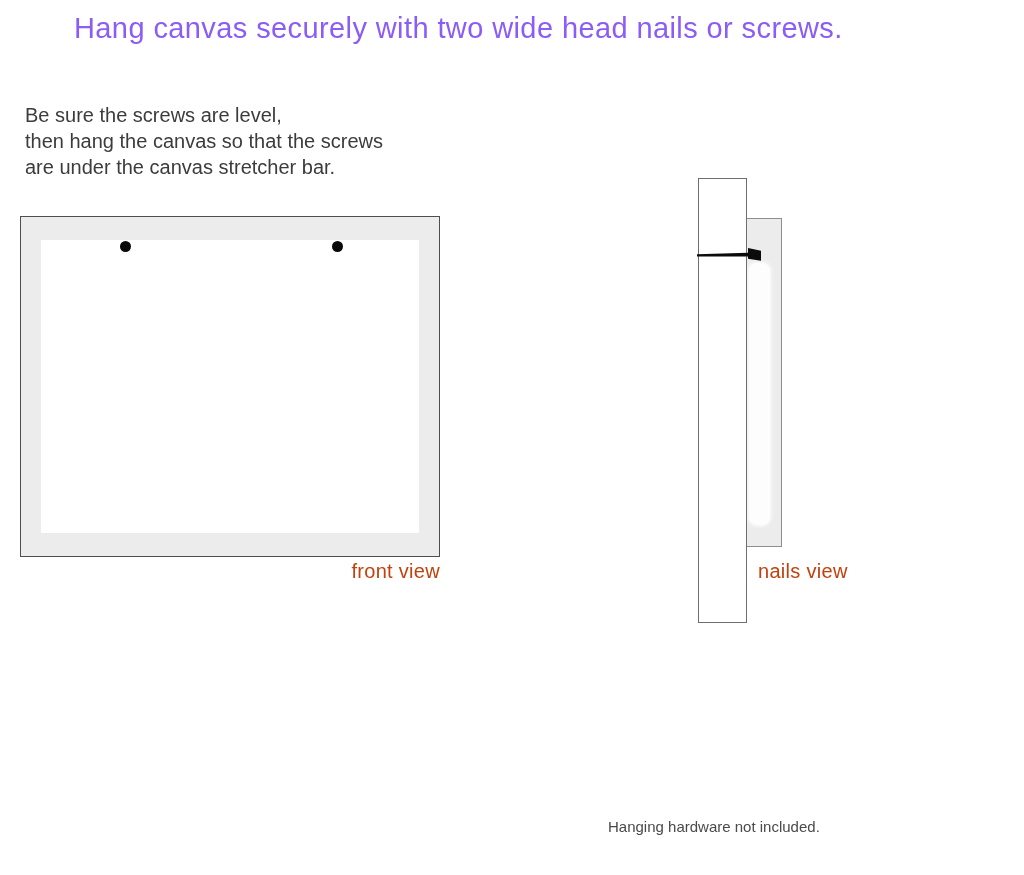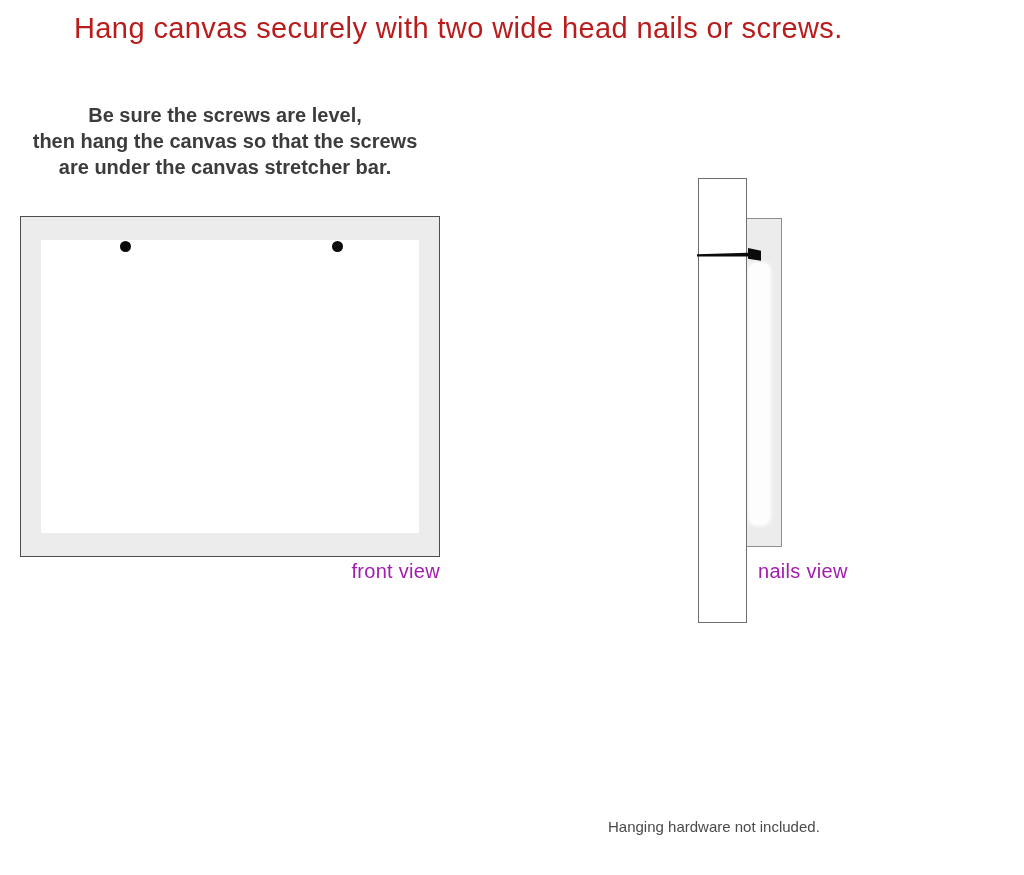--- a/index.html
+++ b/index.html
@@ -15,31 +15,29 @@
     background: #ffffff;
     overflow: hidden;
   }
   .title {
     position: absolute;
     left: 74px;
     top: 12px;
     font-size: 29px;
     font-weight: 400;
     letter-spacing: 0.4px;
-    color: #b91c1c;
+    color: #8b5cf6;
     white-space: nowrap;
   }
   .instruction {
     position: absolute;
     top: 102px;
-    text-align: center;
     font-size: 20px;
     line-height: 26px;
     color: #3c3c3c;
-    font-weight: bold;
   }
   .instruction-left  { left: 25px;  width: 400px; }
   .instruction-right { left: 552px; width: 300px; }
 
   
   .front-outer {
     position: absolute;
     left: 20px; top: 216px;
     width: 420px; height: 341px;
     background: #ececec;
@@ -57,21 +55,21 @@
     width: 11px; height: 11px;
     border-radius: 50%;
     background: #0a0a0a;
   }
   .screw-dot.left  { left: 99px; }
   .screw-dot.right { left: 311px; }
 
   .view-label {
     position: absolute;
     font-size: 20px;
-    color: #a21caf;
+    color: #c2410c;
     letter-spacing: 0.3px;
   }
   .front-label {
     left: 240px; top: 560px;
     width: 200px;
     text-align: right;
   }
   .side-label { left: 758px; top: 560px; }
 
   

